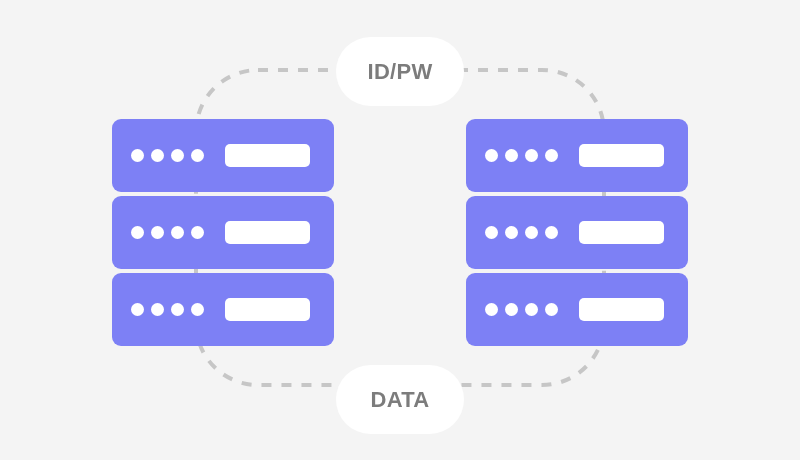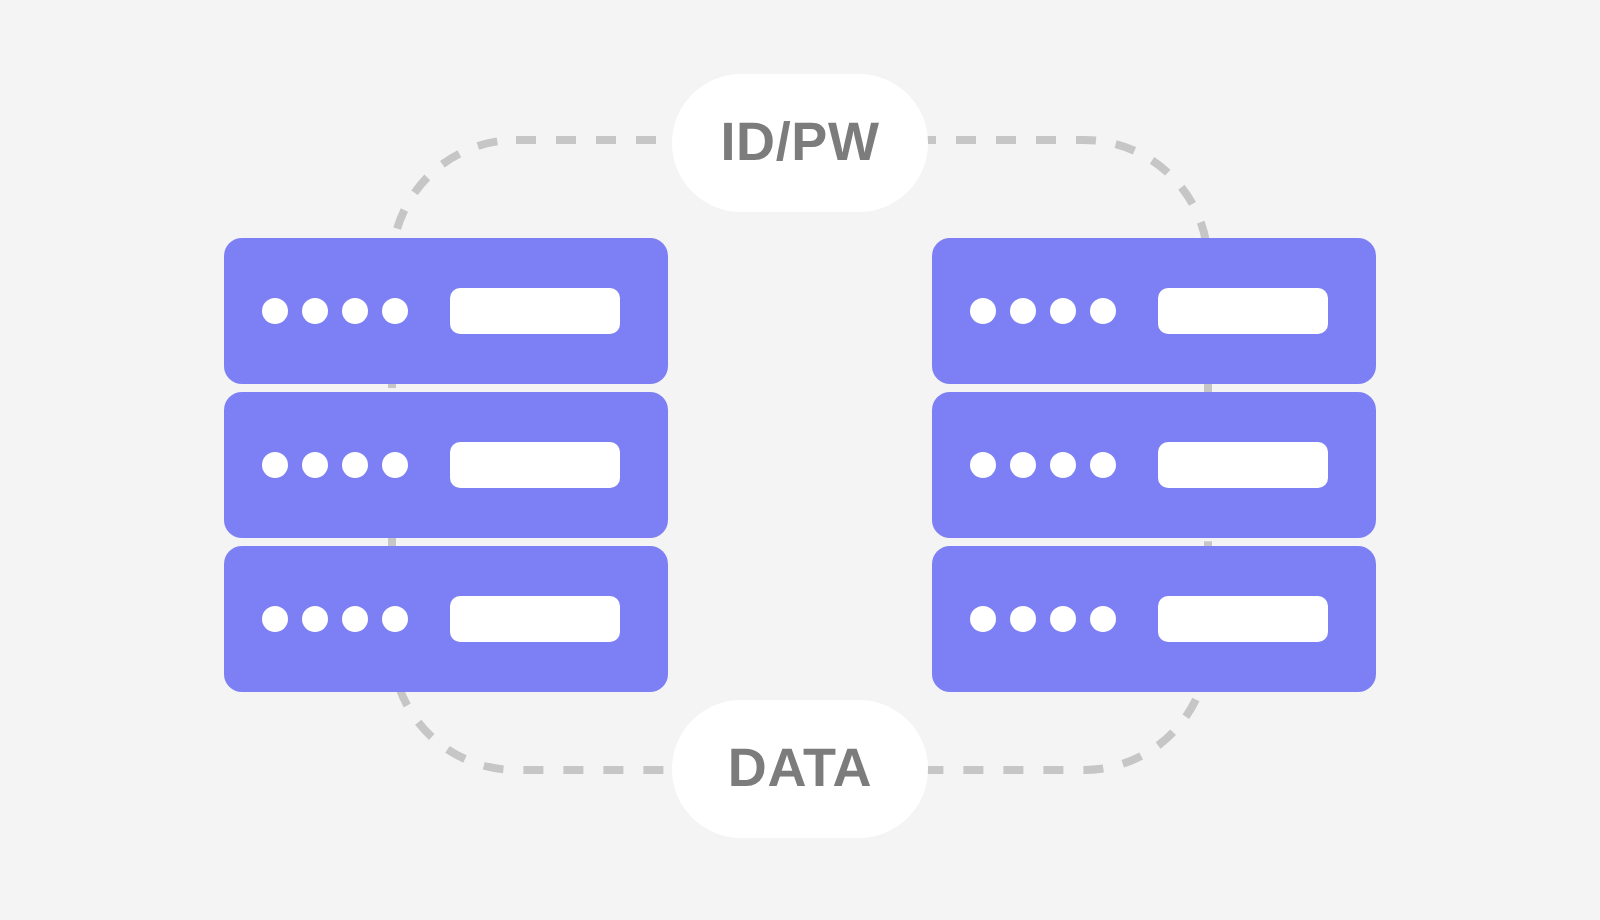--- a/index.html
+++ b/index.html
@@ -80,27 +80,27 @@
     position: absolute;
     left: 336px;
     width: 128px;
     height: 69px;
     background: #ffffff;
     border-radius: 34.5px;
     z-index: 3;
     display: flex;
     align-items: center;
     justify-content: center;
-    font-size: 27px;
+    font-size: 22px;
     font-weight: bold;
     color: #7c7c7c;
     letter-spacing: 0.3px;
   }
   #pill-idpw { top: 37px; }
-  #pill-data { top: 350px; text-align: center; }
+  #pill-data { top: 365px; text-align: center; }
 </style>
 </head>
 <body>
 
 <div id="scene">
 
   <svg id="connector-path" viewBox="0 0 800 460">
     <rect x="196" y="70" width="408" height="315" rx="62" ry="62" fill="none" stroke="#c6c6c6" stroke-width="4" stroke-dasharray="10 10" stroke-linecap="butt"></rect>
   </svg>
 

